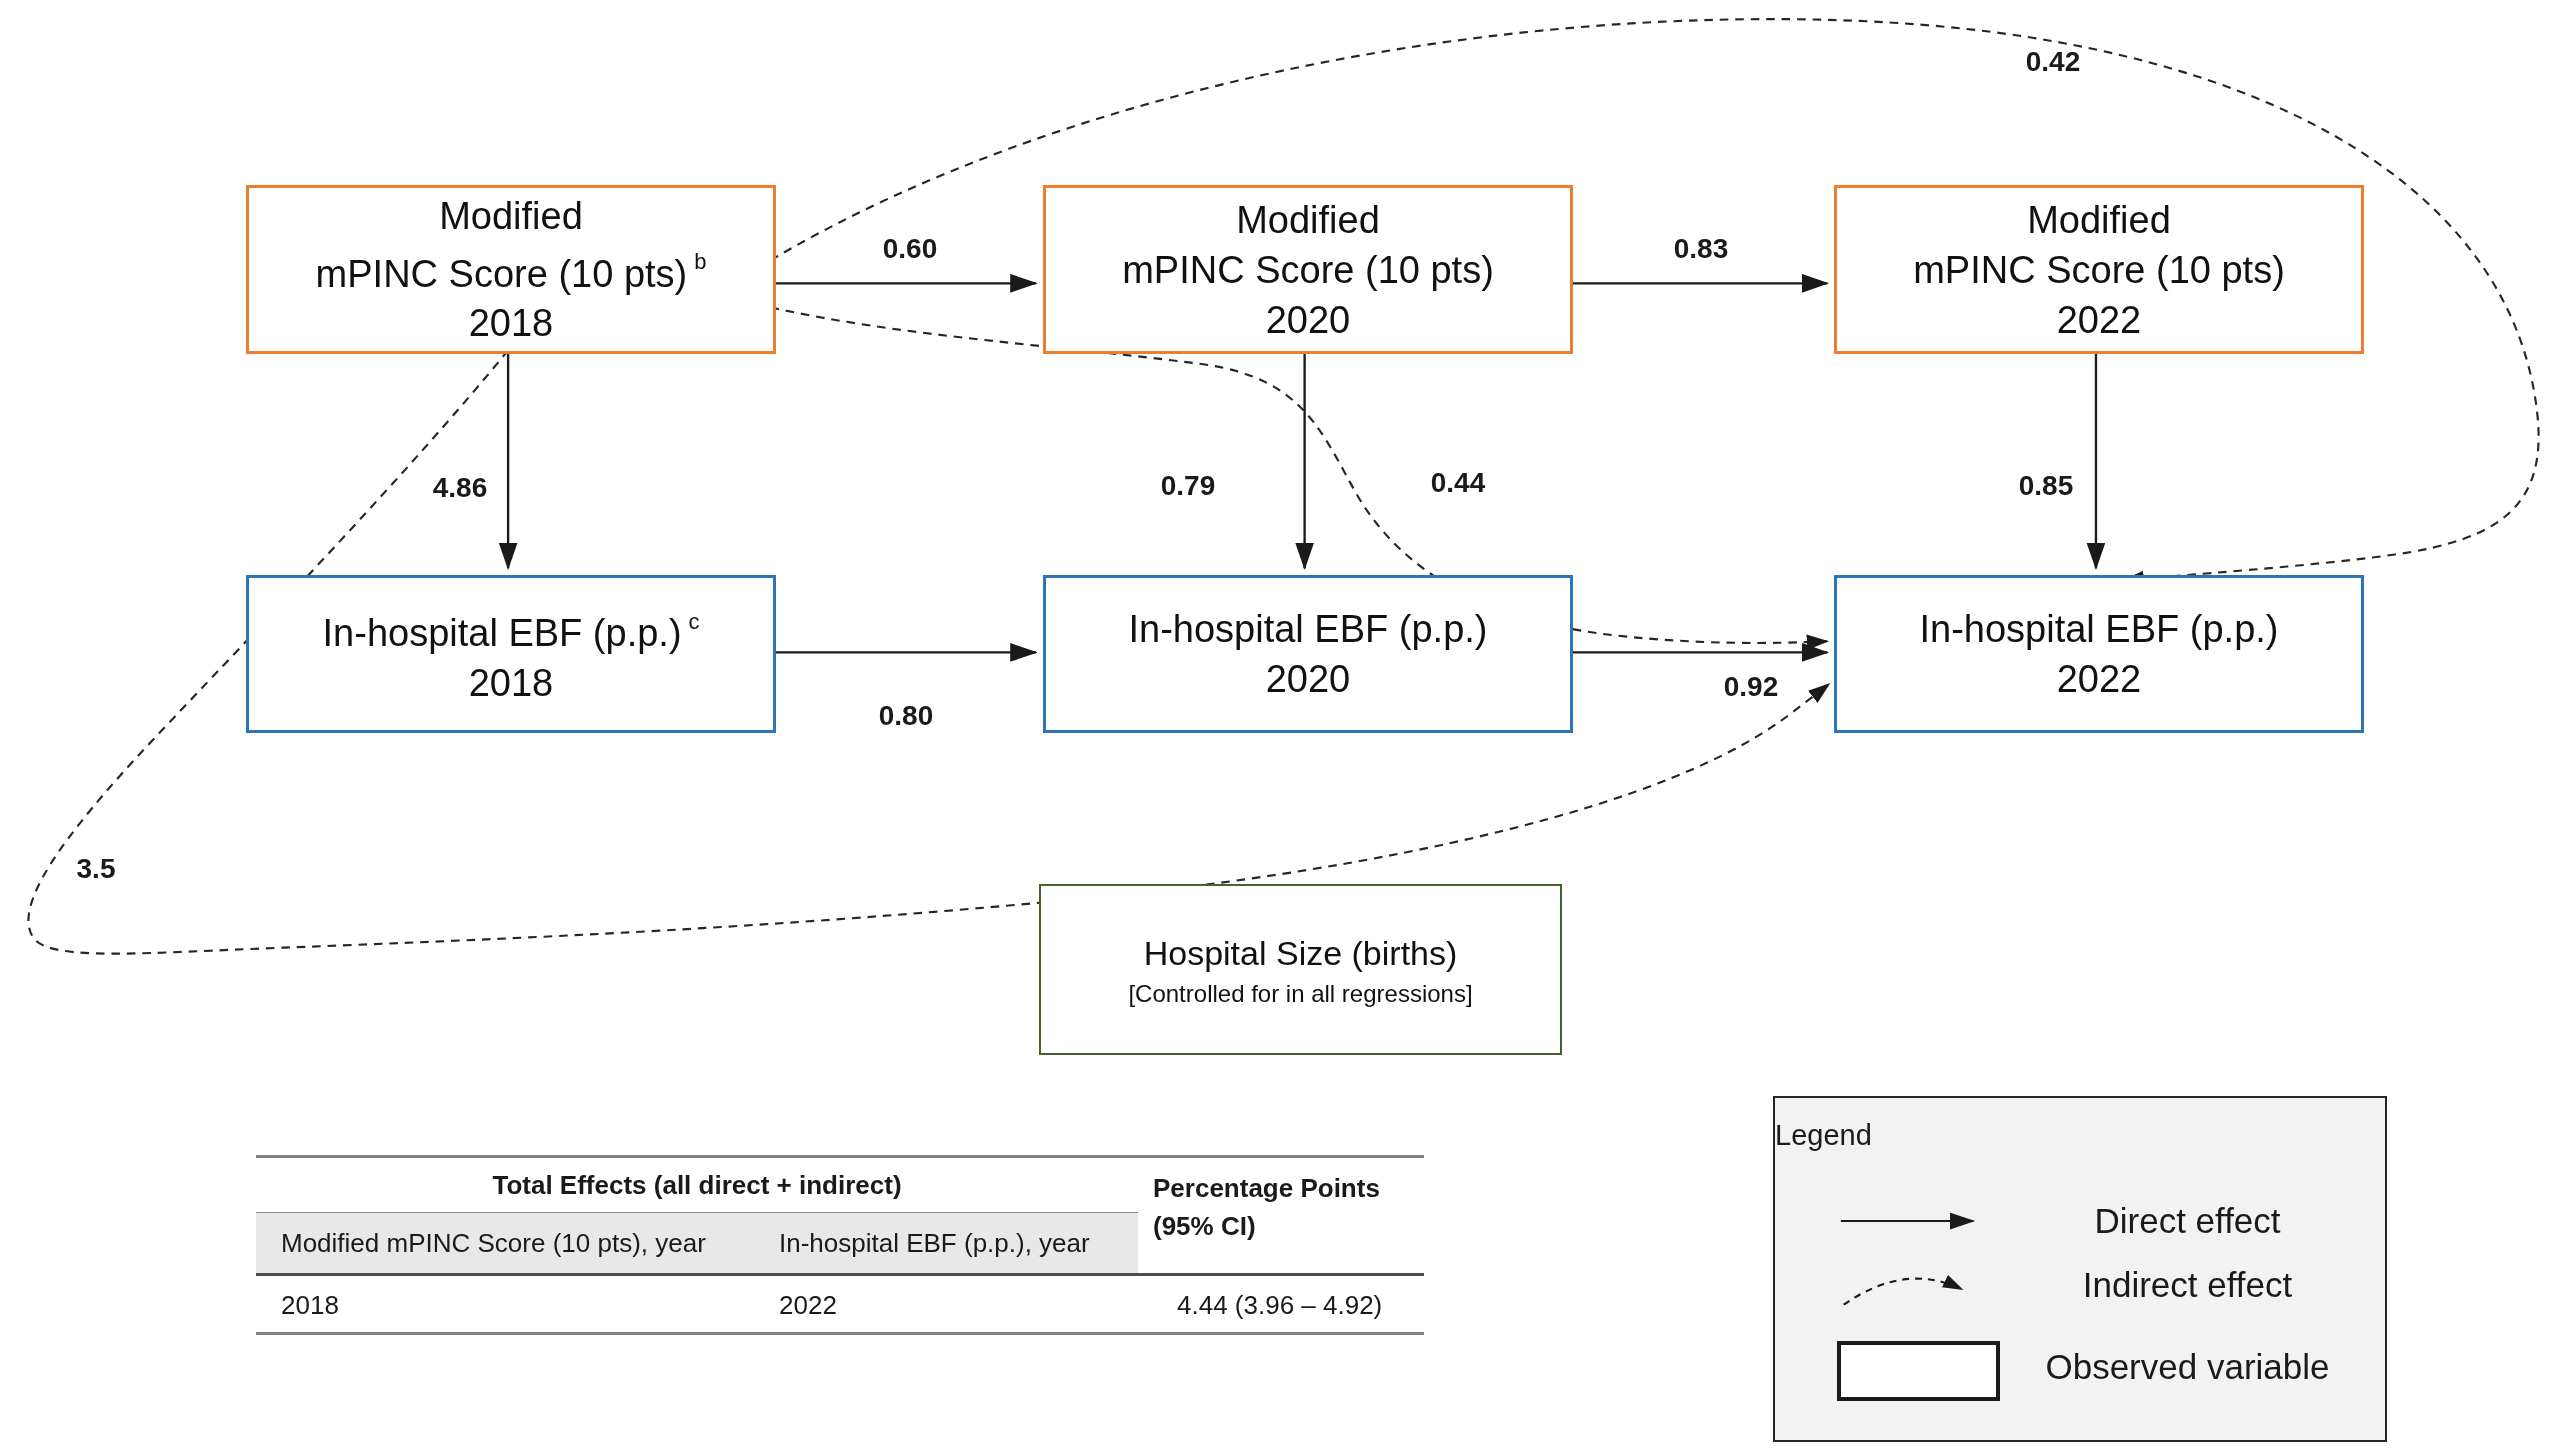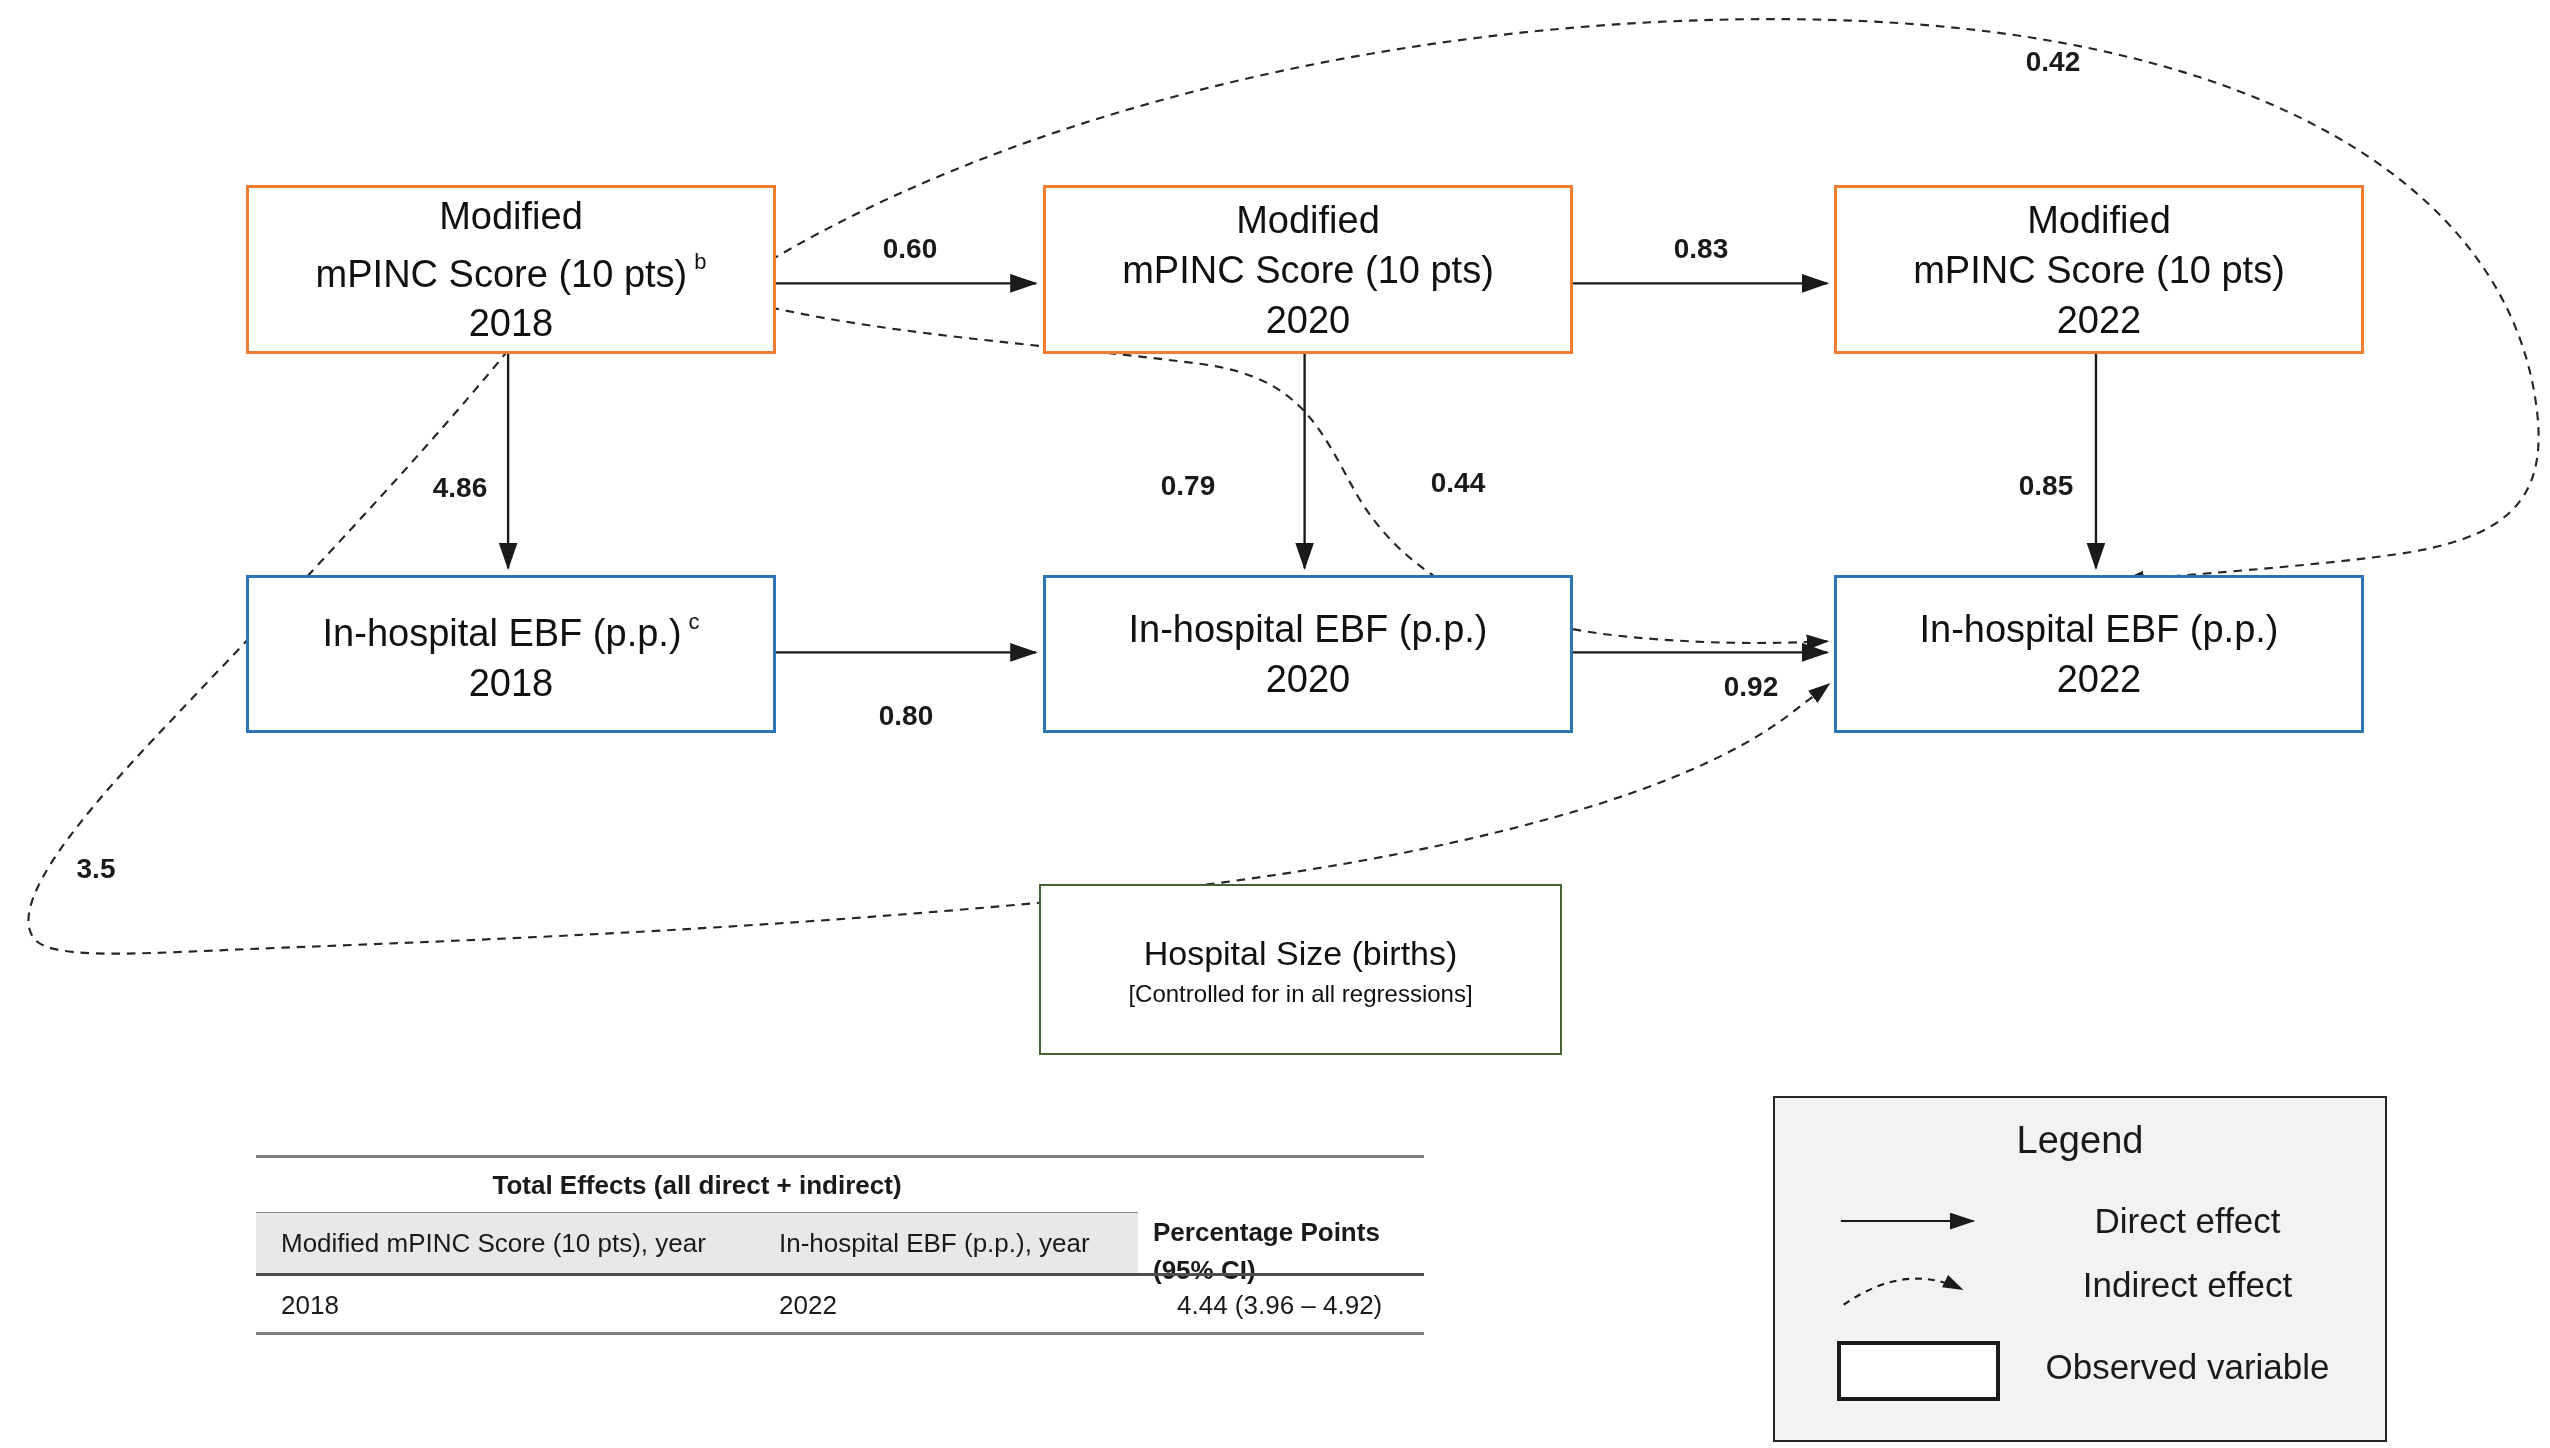--- a/index.html
+++ b/index.html
@@ -16,30 +16,30 @@
   .hosp-l2{font-size:24px;line-height:34px;}
   .coef{position:absolute;z-index:3;font-weight:bold;font-size:28px;transform:translate(-50%,-50%);white-space:nowrap;}
   
   .tbl{position:absolute;left:256px;top:1155px;width:1168px;height:180px;z-index:2;font-size:26px;}
   .tbl .rule{position:absolute;left:0;background:#808080;}
   .tbl .rule-top{top:0;width:1168px;height:2.6px;}
   .tbl .rule-thin{top:57px;width:882px;height:1.7px;background:#8a8a8a;}
   .tbl .rule-heavy{top:118px;width:1168px;height:3.4px;background:#4d4d4d;}
   .tbl .rule-bottom{top:177px;width:1168px;height:2.6px;}
   .tbl .ghead{position:absolute;left:0;top:5.2px;width:882px;height:50px;line-height:50px;text-align:center;font-weight:bold;}
-  .tbl .col3head{position:absolute;left:897px;top:13.7px;width:271px;line-height:38px;font-weight:bold;margin-top:44px;}
+  .tbl .col3head{position:absolute;left:897px;top:13.7px;width:271px;line-height:38px;font-weight:bold;}
   .tbl .grayband{position:absolute;left:0;top:58px;width:882px;height:60px;background:#e8e8e8;}
   .tbl .sub1{position:absolute;left:25px;top:58px;height:60px;line-height:60px;}
   .tbl .sub2{position:absolute;left:523px;top:58px;height:60px;line-height:60px;}
   .tbl .d1{position:absolute;left:25px;top:124px;height:52px;line-height:52px;}
   .tbl .d2{position:absolute;left:523px;top:124px;height:52px;line-height:52px;}
   .tbl .d3{position:absolute;left:897px;top:124px;height:52px;line-height:52px;margin-left:24px;}
   
   .legend{position:absolute;left:1773px;top:1096px;width:610px;height:342px;background:#f2f2f2;border:2.6px solid #262626;z-index:2;}
-  .legend .ltitle{position:absolute;left:0;top:20.6px;width:100%;text-align:center;font-size:38px;}
+  .legend .ltitle{position:absolute;left:0;top:20.6px;width:100%;text-align:left;font-size:29px;}
   .legend .licon{position:absolute;left:60px;}
   .legend .llabel{position:absolute;left:232px;width:361px;text-align:center;font-size:35px;height:34px;line-height:34px;}
   .legend .obsrect{position:absolute;left:62px;top:243px;width:155px;height:52px;background:#fff;border:4.3px solid #1a1a1a;}
 </style>
 </head>
 <body>
 
 <div class="canvas">
 
   <svg class="links" width="2550" height="1449" viewBox="0 0 2971 1688">

